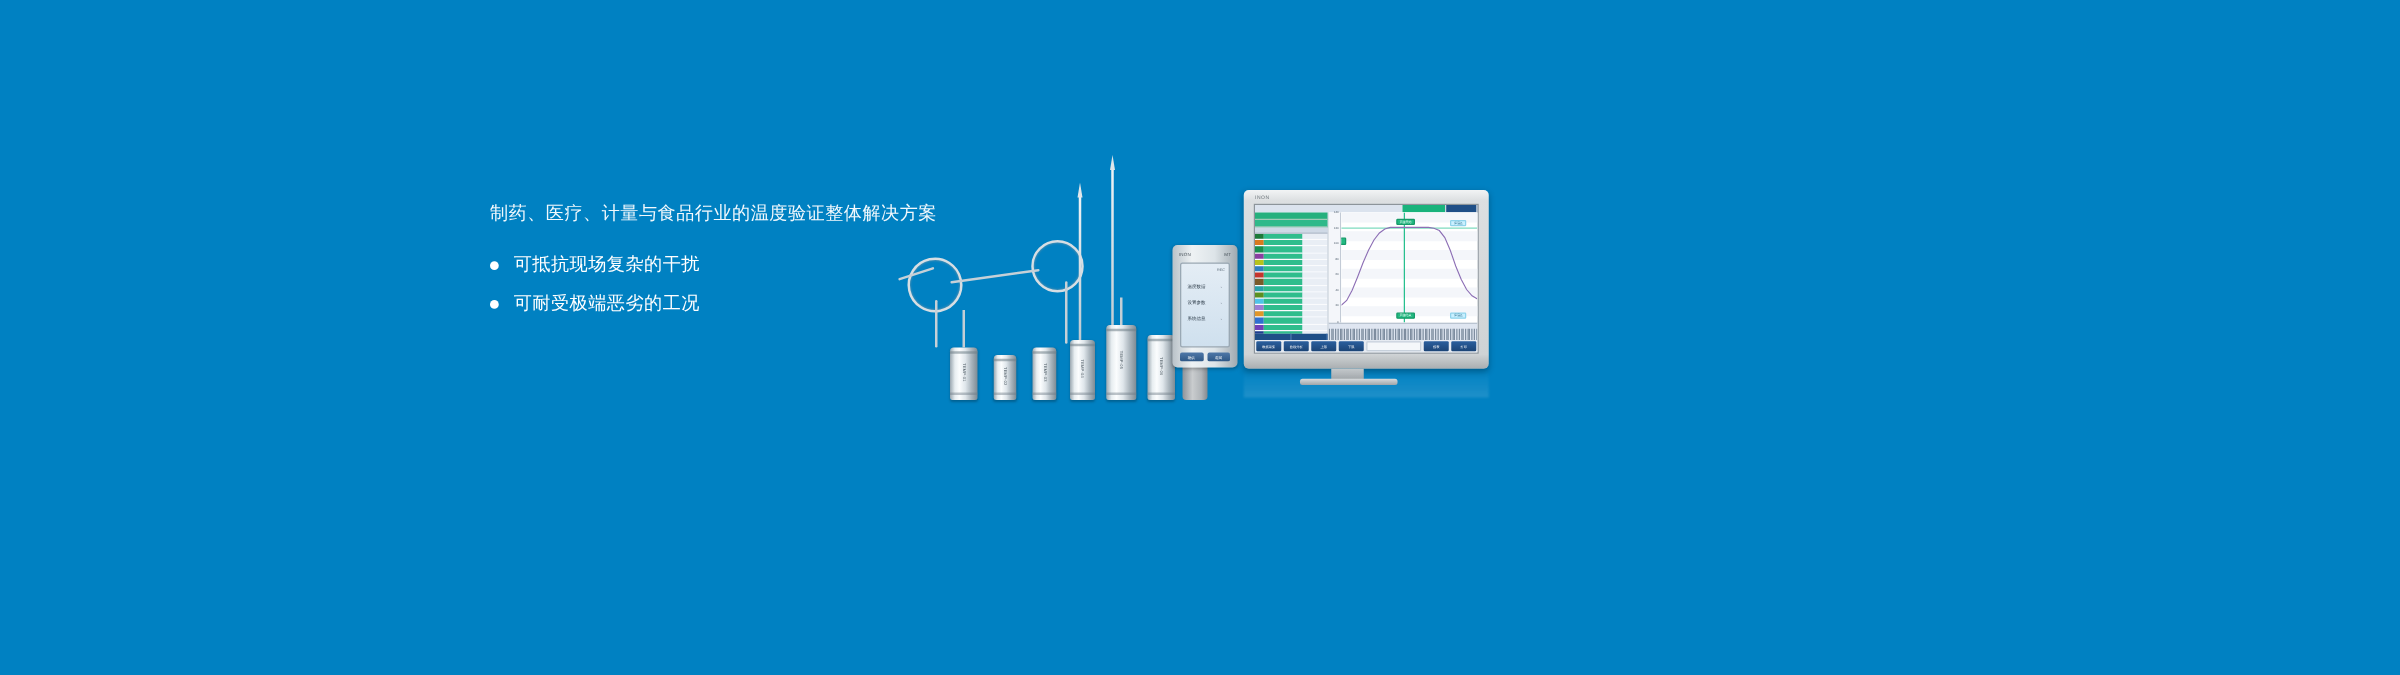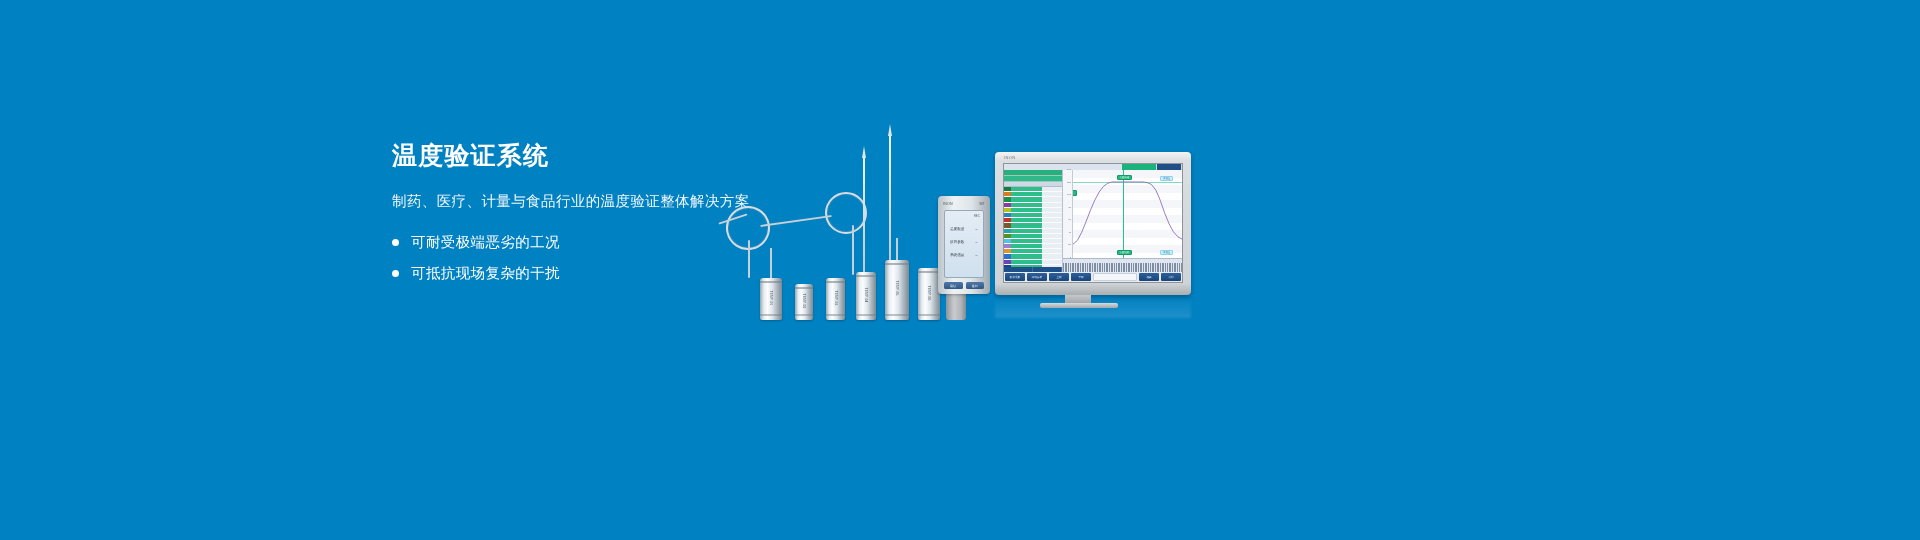--- a/index.html
+++ b/index.html
@@ -185,30 +185,29 @@
     background:linear-gradient(to bottom,rgba(255,255,255,.22),rgba(255,255,255,0));
     transform:scaleY(-1);filter:blur(1px);opacity:.55;pointer-events:none;
   }
 </style>
 </head>
 <body>
 
 <div class="banner">
 
   <div class="copy">
-    <h1>温度验证系统</h1>
     <div class="subtitle">制药、医疗、计量与食品行业的温度验证整体解决方案</div>
     <ul class="bullets">
       <li>
         <span class="dot"></span>
-        <span>可耐受极端恶劣的工况</span>
+        <span>可抵抗现场复杂的干扰</span>
       </li>
       <li>
         <span class="dot"></span>
-        <span>可抵抗现场复杂的干扰</span>
+        <span>可耐受极端恶劣的工况</span>
       </li>
     </ul>
   </div>
 
   <div class="products">
     <div class="coil c1"></div>
     <div class="coil c2"></div>
     <div class="wire w1"></div>
     <div class="wire w2"></div>
     <div class="wire w3"></div>

